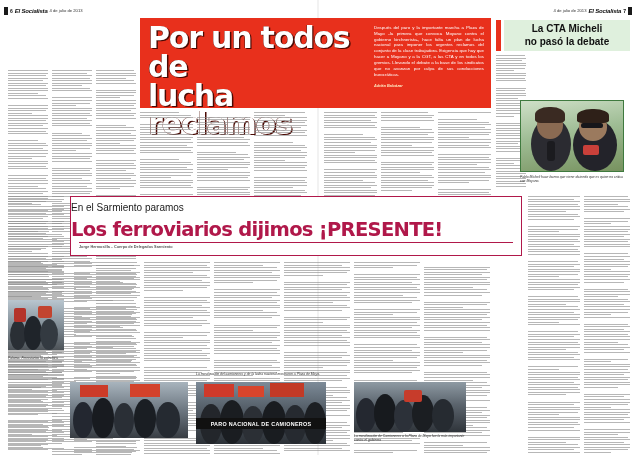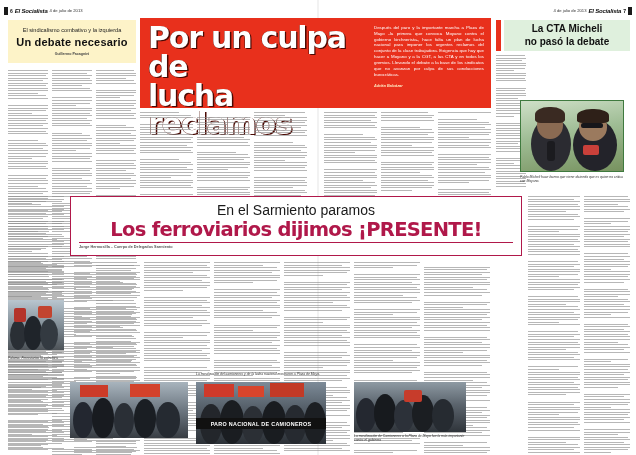--- a/index.html
+++ b/index.html
@@ -78,25 +78,25 @@
   .ln.s4 { width:74%; } .ln.s5 { width:59%; }
   .ln.gap { background:transparent; height:3px; }
 
   
   .feature {
     position:absolute; left:70px; top:196px; width:452px; height:60px;
     background:#ffffff; border:1.2px solid #b0184a;
   }
   .feature-kicker {
     position:absolute; left:0; right:0; top:5px;
-    text-align:center; font-size:14px; color:#1a1a1a;
+    text-align:left; font-size:10px; color:#1a1a1a;
   }
   .feature-head {
     position:absolute; left:0; right:0; top:21px;
-    text-align:center; font-family:"DejaVu Sans", sans-serif;
+    text-align:left; font-family:"DejaVu Sans", sans-serif;
     font-weight:bold; font-size:19.5px; color:#b0184a; letter-spacing:-.7px;
     white-space:nowrap;
   }
   .feature-by {
     position:absolute; left:8px; top:48px;
     font-size:3.8px; font-weight:bold; color:#555;
   }
   .feature-rule { position:absolute; left:8px; right:8px; top:45px; height:.8px; background:#b0184a; }
 
   
@@ -129,29 +129,24 @@
     <span class="mh-date">4 de julio de 2013</span>
   </div>
 
   <div class="masthead right">
     <span class="mh-flag"></span>
     <span class="mh-num">7</span>
     <span class="mh-name">El Socialista</span>
     <span class="mh-date">4 de julio de 2013</span>
   </div>
 
-  <div class="debate-box">
-    <div class="debate-kicker">El sindicalismo combativo y la izquierda</div>
-    <div class="debate-title">Un debate necesario</div>
-    <div class="debate-byline">Guillermo Pacagnini</div>
-  </div>
 
   <div class="red-banner">
     <div class="red-head">
-      <div>Por un culpa de</div>
+      <div>Por un todos de</div>
       <div>lucha reclamos</div>
     </div>
     <div class="red-lede">
       <span>Después del paro y la importante marcha a Plaza de Mayo -la primera que convoca Moyano contra el gobierno kirchnerista-, hace falta un plan de lucha nacional para imponer los urgentes reclamos del conjunto de la clase trabajadora. Exigencia que hay que hacer a Moyano y a la CGT, a las CTA y en todos los gremios. Llevando el debate a la base de los sindicatos que no avanzan por culpa de sus conducciones burocráticas.</span>
       <div class="red-lede-by">Adrián Balcázar</div>
     </div>
   </div>
 
   <div class="cta-rule"></div>
   <div class="cta-box">

